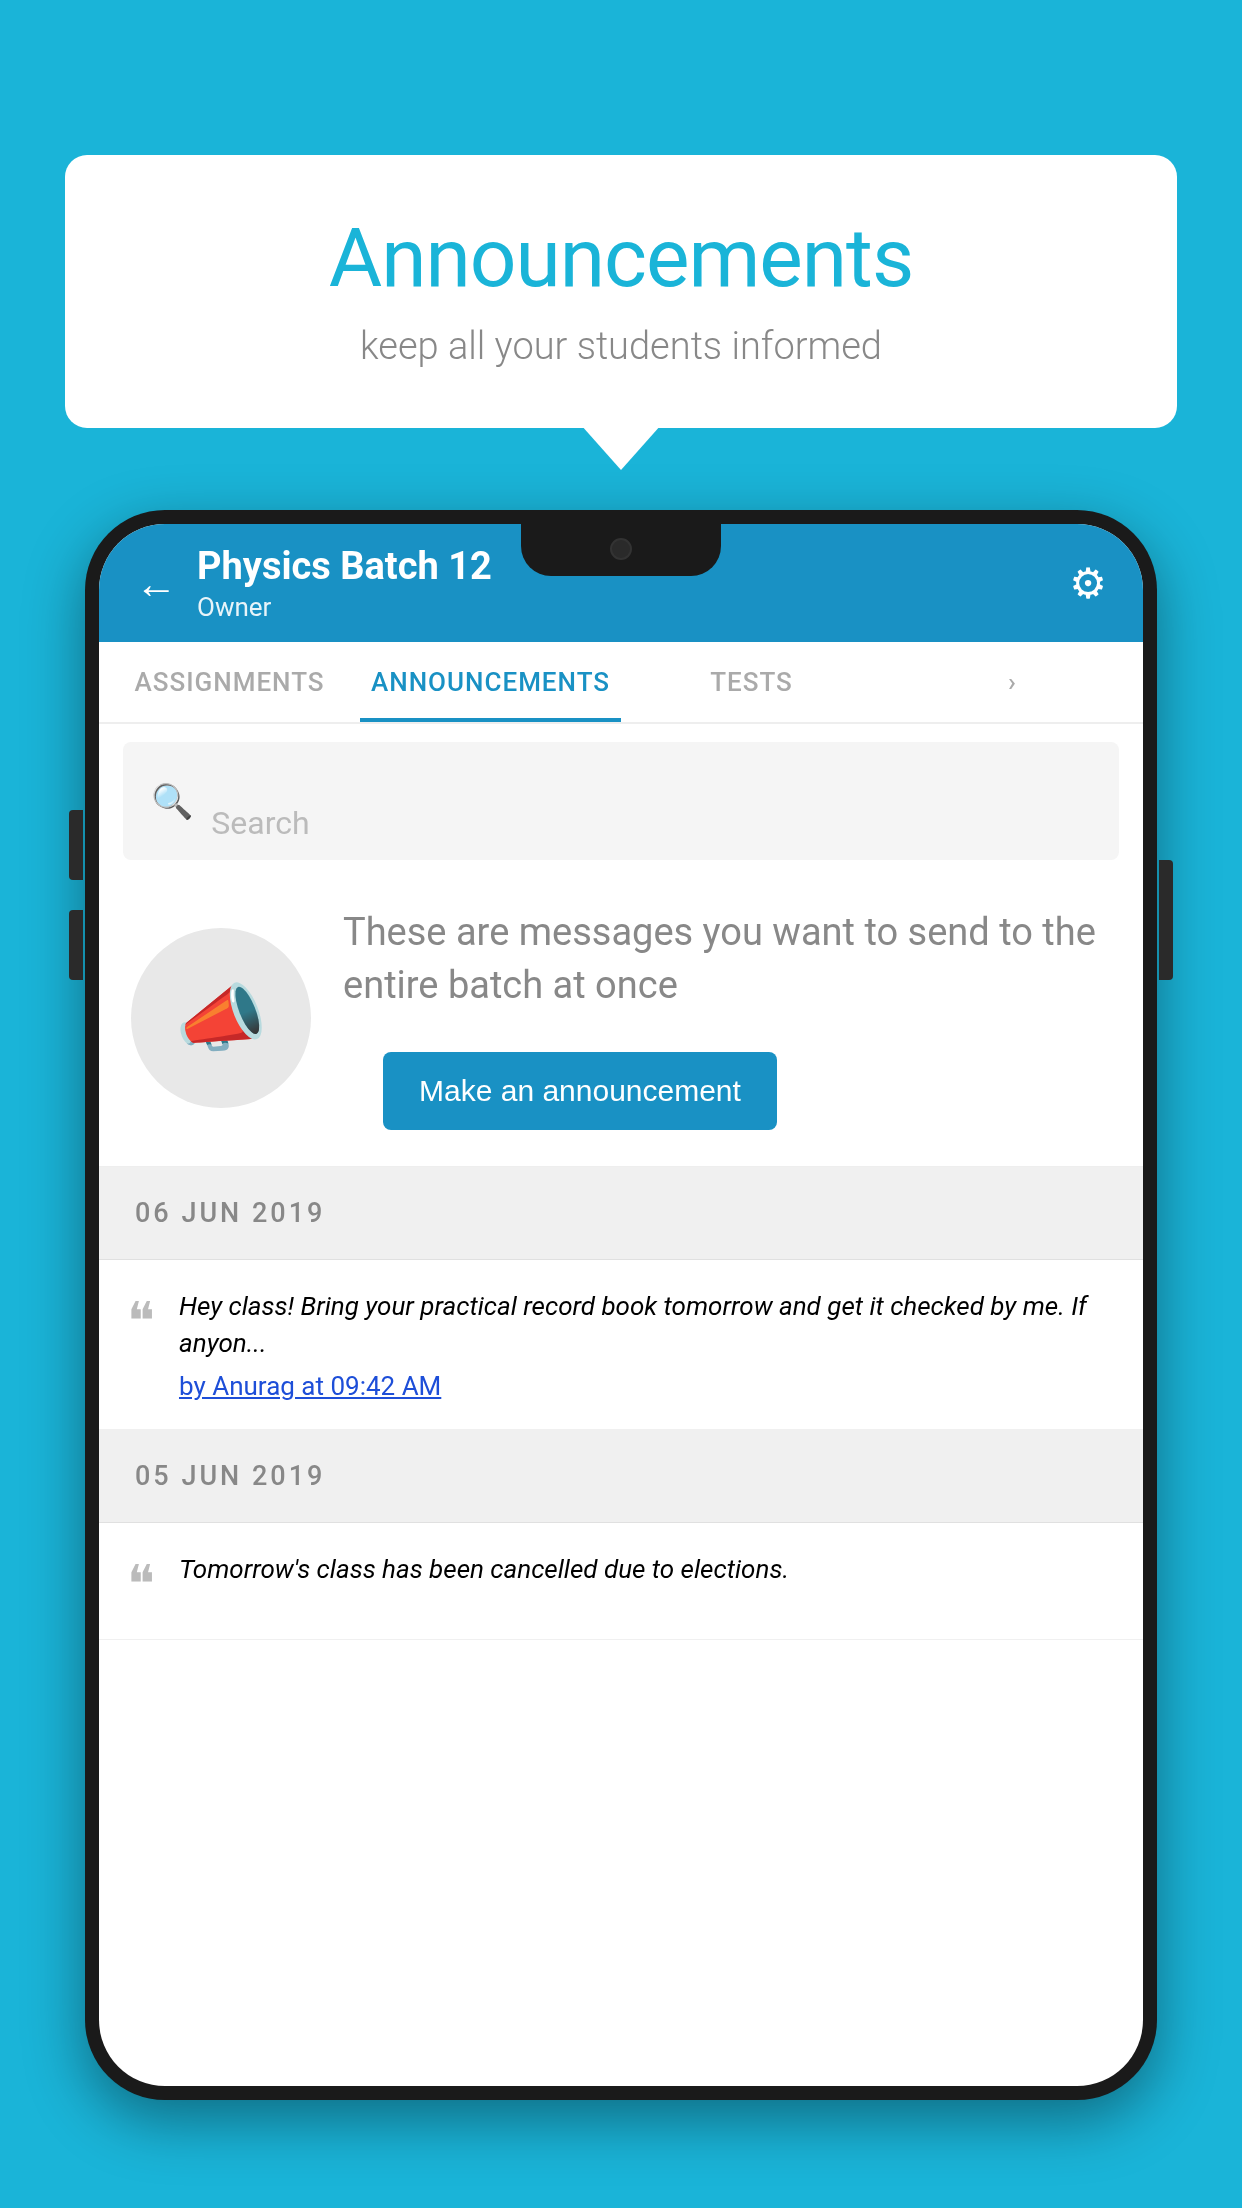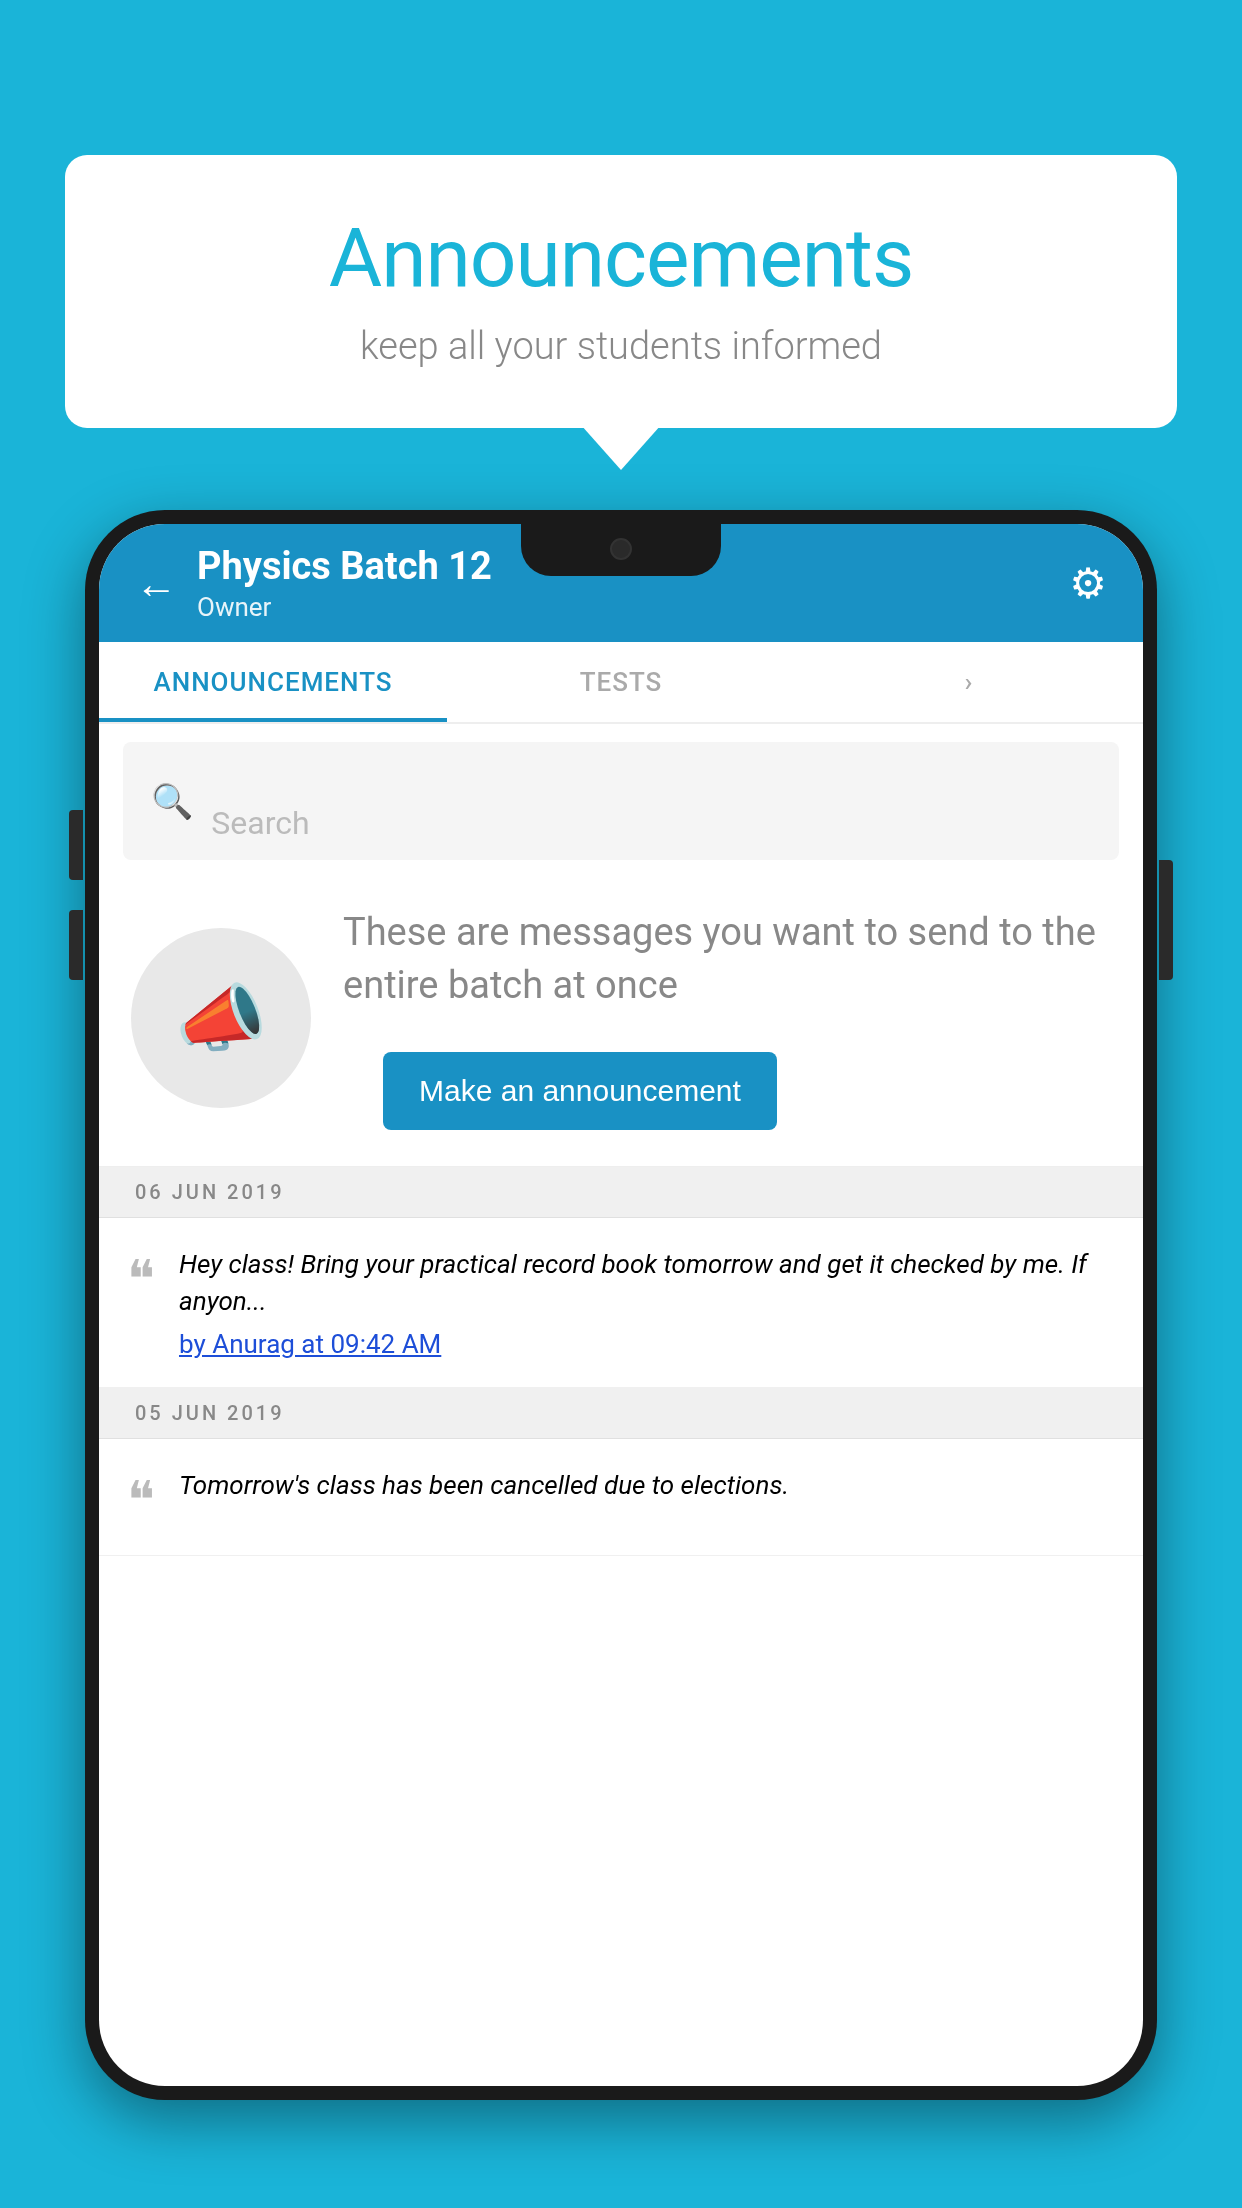--- a/index.html
+++ b/index.html
@@ -305,22 +305,22 @@
       padding: 22px 36px;
       font-size: 30px;
       cursor: pointer;
       font-weight: 400;
       margin-left: 40px;
     }
 
     
     .date-separator {
       background: #f0f0f0;
-      padding: 13px 36px;
-      font-size: 20px;
+      padding: 30px 36px;
+      font-size: 27px;
       color: #888;
       letter-spacing: 3px;
       font-weight: 500;
       border-bottom: 1px solid #e0e0e0;
     }
 
     
     .announcement-item {
       background: white;
       padding: 28px 28px;
@@ -387,20 +387,21 @@
       <div class="app-bar">
         <span class="back-arrow">←</span>
         <div class="app-bar-title-container">
           <div class="app-bar-title">Physics Batch 12</div>
           <div class="app-bar-subtitle">Owner</div>
         </div>
         <span class="settings-icon">⚙</span>
       </div>
 
       <div class="tabs-container">
+        <div class="tab">ASSIGNMENTS</div>
         <div class="tab active">ANNOUNCEMENTS</div>
         <div class="tab">TESTS</div>
         <div class="tab">›</div>
       </div>
 
       <div class="search-container">
         <div class="search-bar">
           <span class="search-icon-svg">🔍</span>
           <span class="search-placeholder">Search</span>
         </div>

